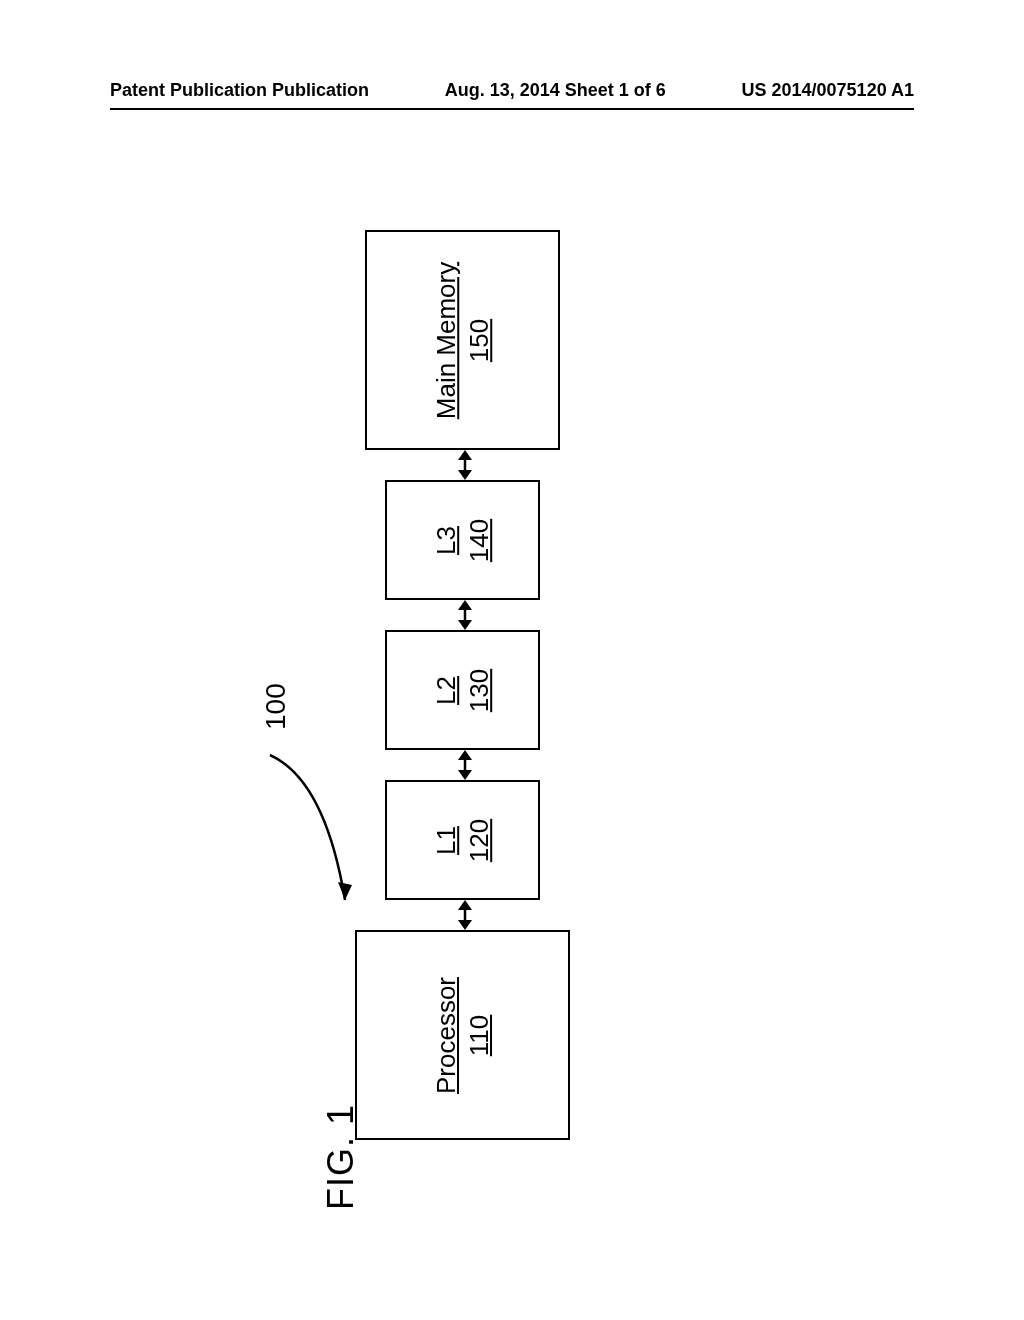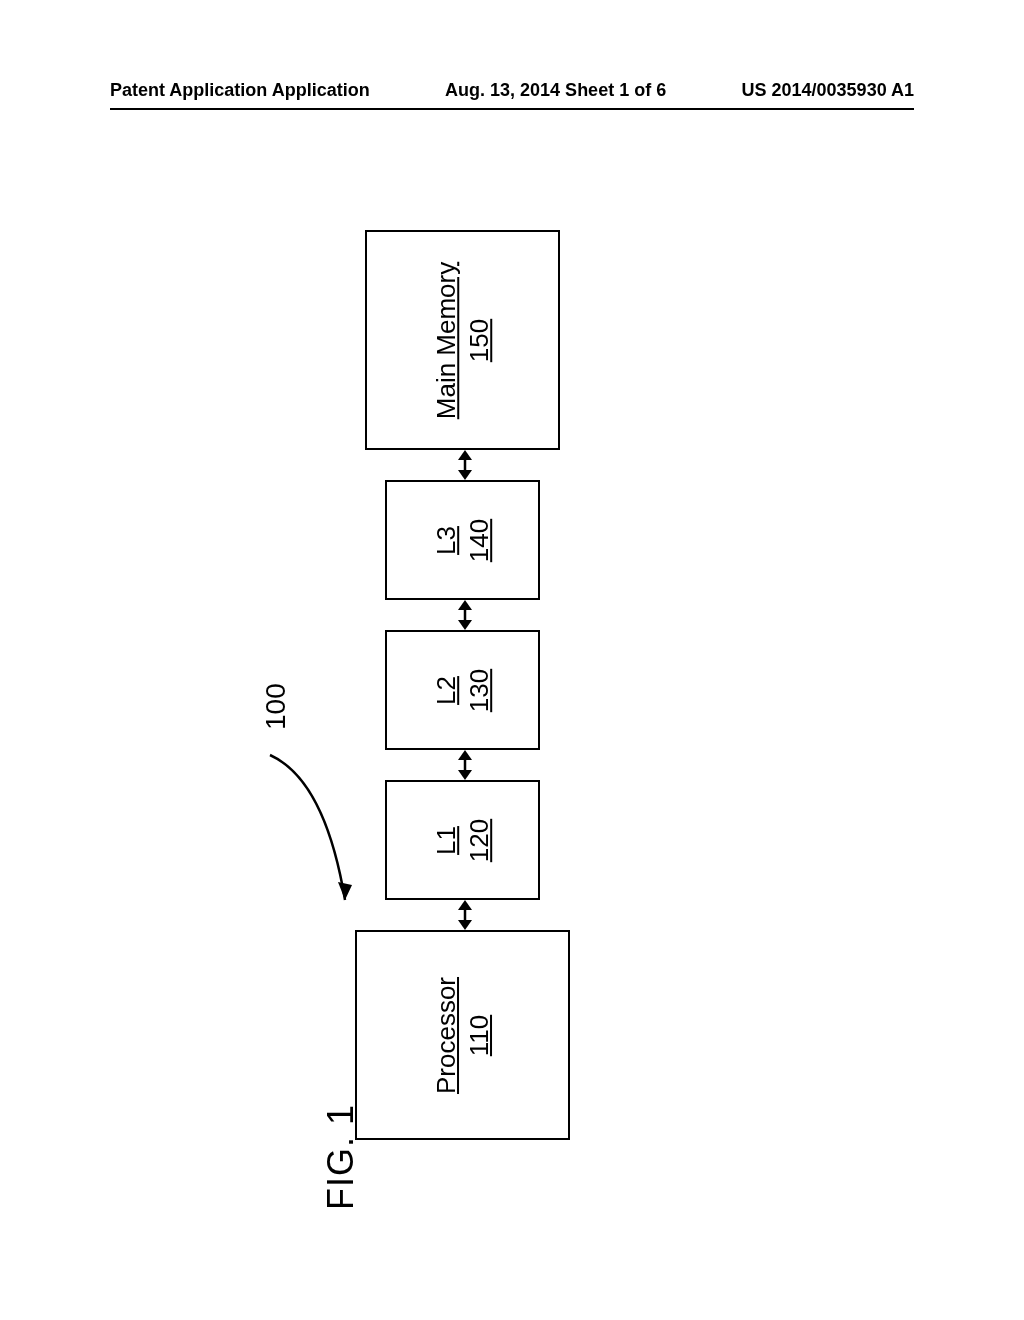--- a/index.html
+++ b/index.html
@@ -96,23 +96,23 @@
     font-size: 36px;
     transform: rotate(-90deg);
     transform-origin: left top;
     letter-spacing: 1px;
   }
 </style>
 </head>
 <body>
 
 <div class="header">
-  <span>Patent Application Application</span>
+  <span>Patent Publication Publication</span>
   <span>Aug. 13, 2014  Sheet 1 of 6</span>
-  <span>US 2014/0035930 A1</span>
+  <span>US 2014/0075120 A1</span>
 </div>
 <div class="header-rule"></div>
 
 <div class="figure-area">
 
   <div class="ref-100">100</div>
 
   <svg class="arc-svg" width="110" height="160">
     <path d="M 20 5 Q 75 30 95 150" stroke="#000" stroke-width="2.5" fill="none"></path>
     <polygon points="95,150 88,132 102,135" fill="#000"></polygon>

